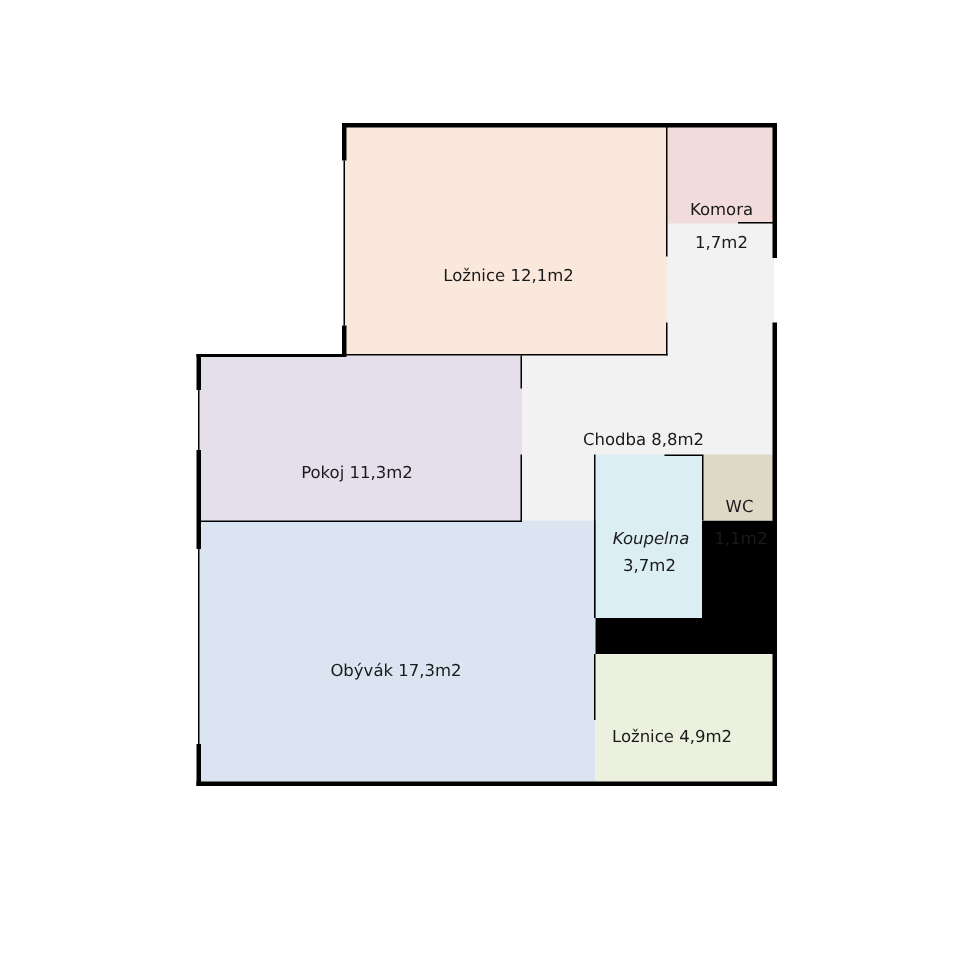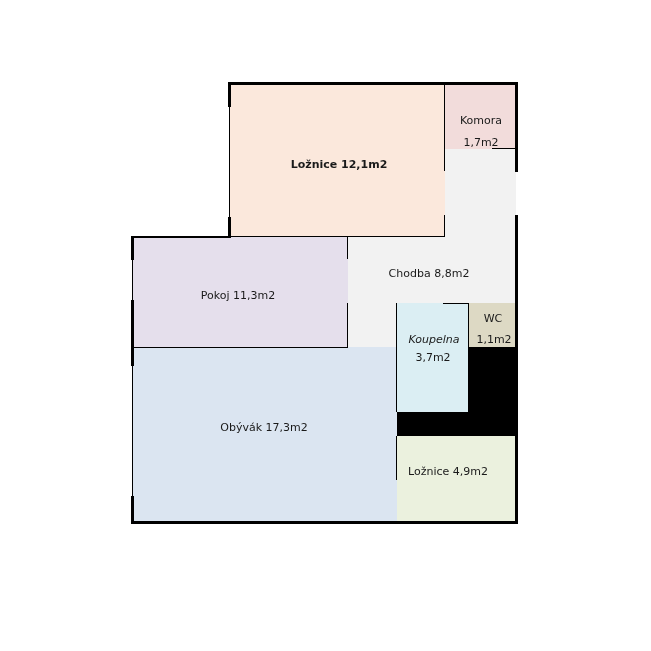--- a/index.html
+++ b/index.html
@@ -1,21 +1,21 @@
 <!DOCTYPE html>
 <html><head>
   <meta charset="utf-8">
   <style>
     html, body { margin:0; padding:0; background:#ffffff; }
     body { width:651px; height:651px; position:relative; overflow:hidden;
            font-family: "DejaVu Sans", "Liberation Sans", sans-serif; }
     #plan { position:absolute; left:0; top:0; width:651px; height:651px; }
     .room { position:absolute; box-sizing:border-box; }
     .lbl { position:absolute; font-size:11px; color:#1a1a1a; white-space:nowrap;
-           transform:translate(-50%,-50%); }
+           transform:translate(-50%,-50%);margin-top:20px; }
     .w { position:absolute; background:#000; }
   </style>
 </head>
 <body>
 
 <div id="plan">
 
   <div class="room" style="left:348px;top:148px;width:168px;height:200px;background:#f2f2f2;"></div>
   <div class="room" style="left:229px;top:83px;width:216px;height:154px;background:#fbe8dc;"></div>
   <div class="room" style="left:445px;top:83px;width:71px;height:66px;background:#f2dcdb;"></div>
@@ -45,21 +45,21 @@
   <div class="w" style="left:444px;top:215px;width:1px;height:22px;"></div>
   <div class="w" style="left:492px;top:148px;width:24px;height:1px;"></div>
   <div class="w" style="left:347px;top:237px;width:1px;height:22px;"></div>
   <div class="w" style="left:347px;top:303px;width:1px;height:45px;"></div>
   <div class="w" style="left:132px;top:347px;width:216px;height:1px;"></div>
   <div class="w" style="left:443px;top:303px;width:25px;height:1px;"></div>
   <div class="w" style="left:396px;top:303px;width:1px;height:109px;"></div>
   <div class="w" style="left:468px;top:303px;width:1px;height:44px;"></div>
   <div class="w" style="left:396px;top:436px;width:1px;height:44px;"></div>
 
-  <span class="lbl" style="left:339px;top:164px;font-weight:bold;">Ložnice 12,1m2</span>
+  <span class="lbl" style="left:339px;top:164px;">Ložnice 12,1m2</span>
   <span class="lbl" style="left:481px;top:120px;">Komora</span>
   <span class="lbl" style="left:481px;top:142px;">1,7m2</span>
   <span class="lbl" style="left:429px;top:273px;">Chodba 8,8m2</span>
   <span class="lbl" style="left:238px;top:295px;">Pokoj 11,3m2</span>
   <span class="lbl" style="left:434px;top:339px;font-style:italic;">Koupelna</span>
   <span class="lbl" style="left:433px;top:357px;">3,7m2</span>
   <span class="lbl" style="left:493px;top:318px;">WC</span>
   <span class="lbl" style="left:494px;top:339px;">1,1m2</span>
   <span class="lbl" style="left:264px;top:427px;">Obývák 17,3m2</span>
   <span class="lbl" style="left:448px;top:471px;">Ložnice 4,9m2</span>

